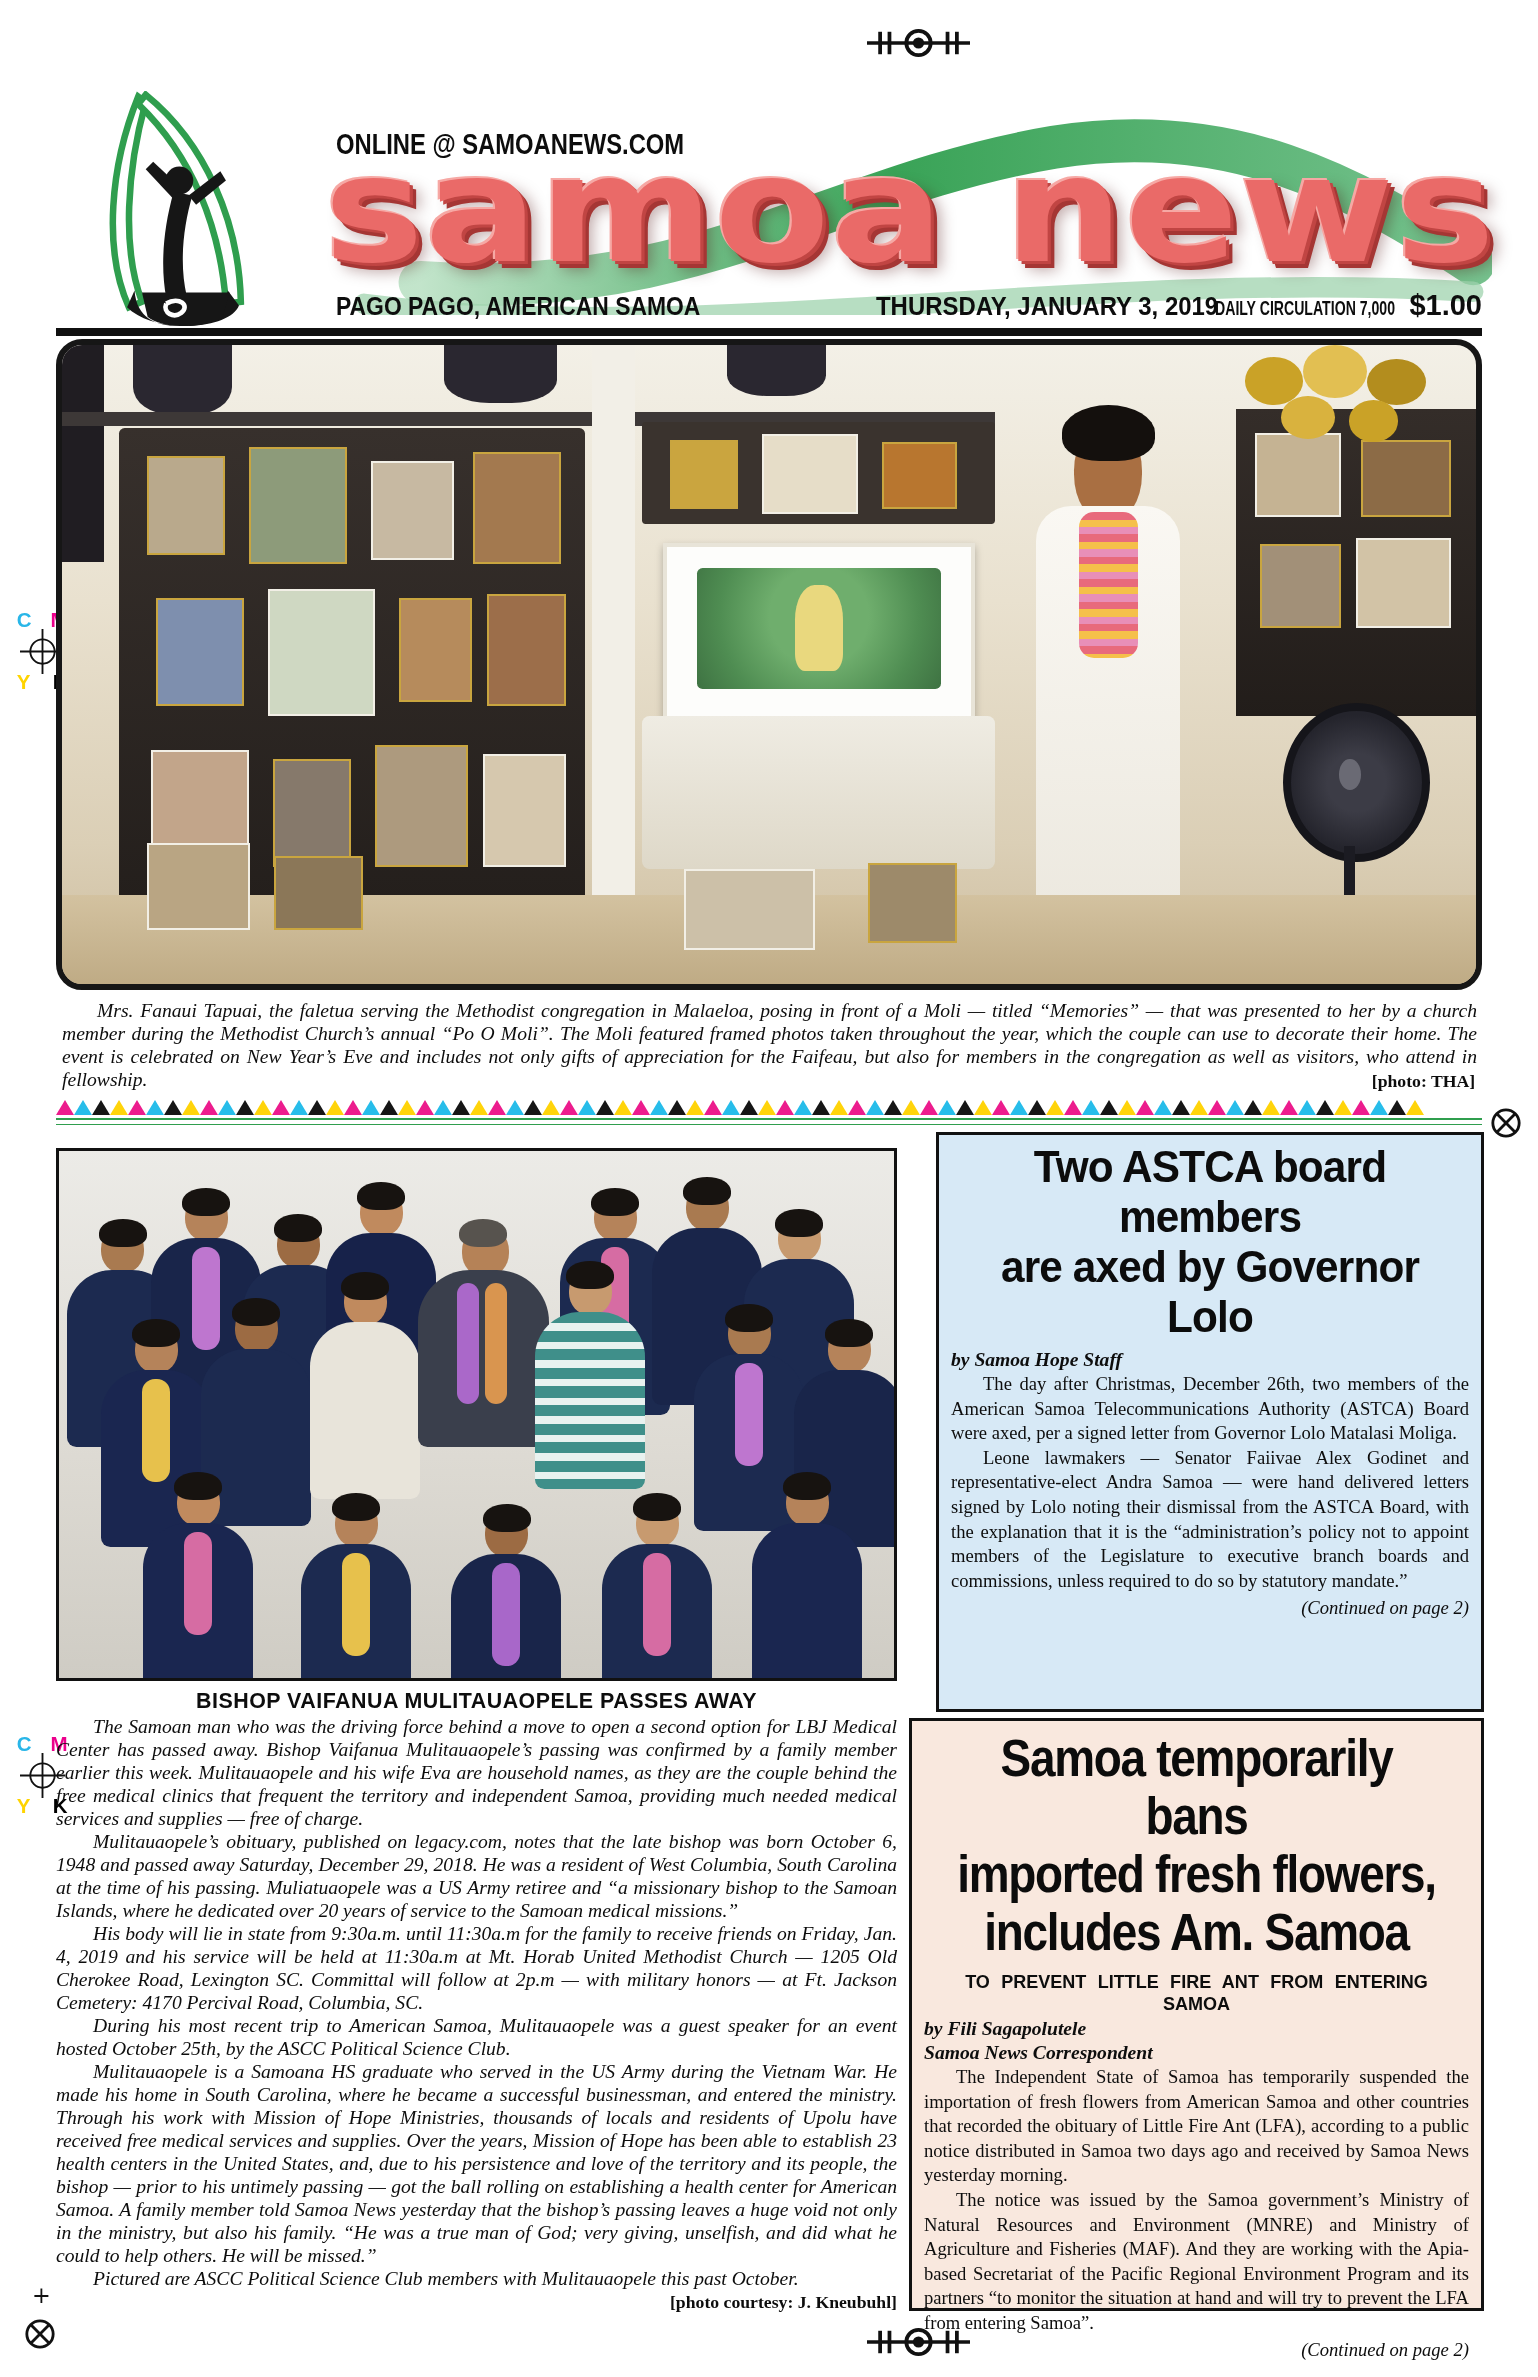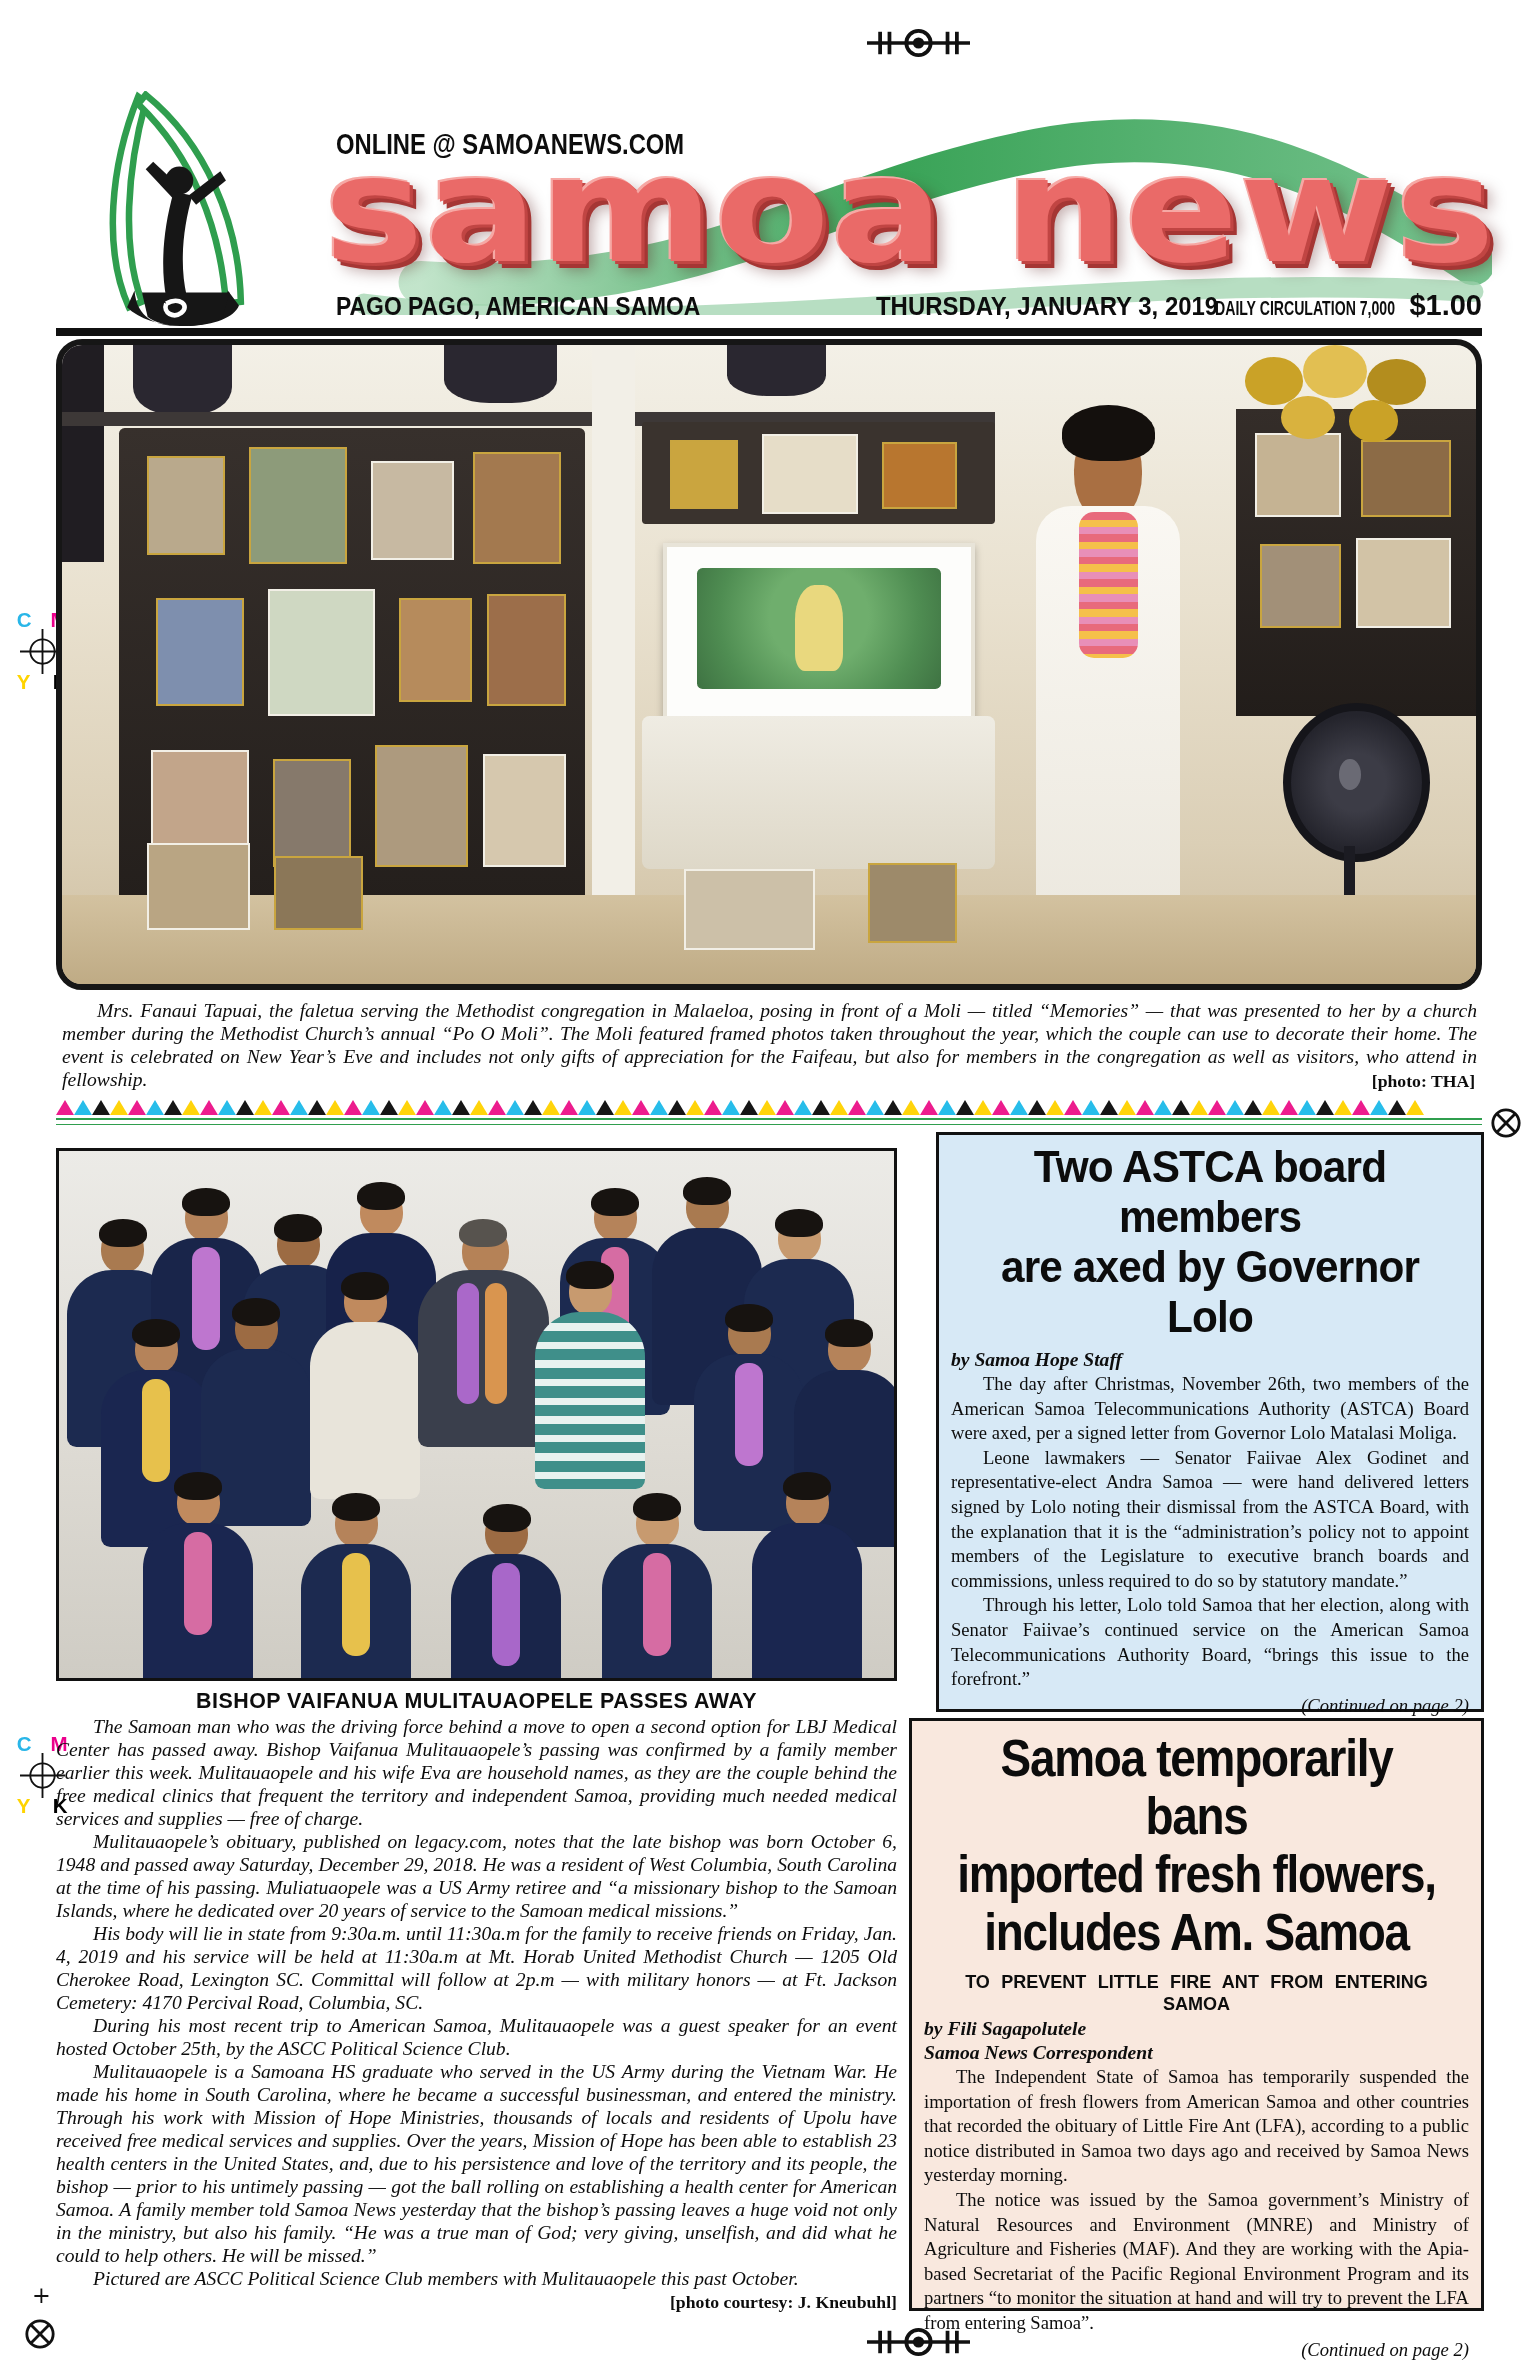--- a/index.html
+++ b/index.html
@@ -422,23 +422,22 @@
   <div id="left-credit">[photo courtesy: J. Kneubuhl]</div>
 </div>
 
 <div id="right-col">
   <div id="astca-box" class="newsbox">
     <div id="astca-headline" class="headline">
       <div>Two ASTCA board members</div>
       <div>are axed by Governor Lolo</div>
     </div>
     <div class="byline">by Samoa Hope Staff</div>
-    <p class="body">The day after Christmas, November 26th, two members of the American Samoa Telecommunications Authority (ASTCA) Board were axed, per a signed letter from Governor Lolo Matalasi Moliga.</p>
+    <p class="body">The day after Christmas, December 26th, two members of the American Samoa Telecommunications Authority (ASTCA) Board were axed, per a signed letter from Governor Lolo Matalasi Moliga.</p>
     <p class="body">Leone lawmakers — Senator Faiivae Alex Godinet and representative-elect Andra Samoa — were hand delivered letters signed by Lolo noting their dismissal from the ASTCA Board, with the explanation that it is the “administration’s policy not to appoint members of the Legislature to executive branch boards and commissions, unless required to do so by statutory mandate.”</p>
-    <p class="body">Through his letter, Lolo told Samoa that her election, along with Senator Faiivae’s continued service on the American Samoa Telecommunications Authority Board, “brings this issue to the forefront.”</p>
     <div class="continued">(Continued on page 2)</div>
   </div>
 
   <div id="flowers-box" class="newsbox">
     <div id="flowers-headline" class="headline">
       <div>Samoa temporarily bans</div>
       <div>imported fresh flowers,</div>
       <div>includes Am. Samoa</div>
     </div>
     <div id="flowers-subhead">TO PREVENT LITTLE FIRE ANT FROM ENTERING SAMOA</div>

